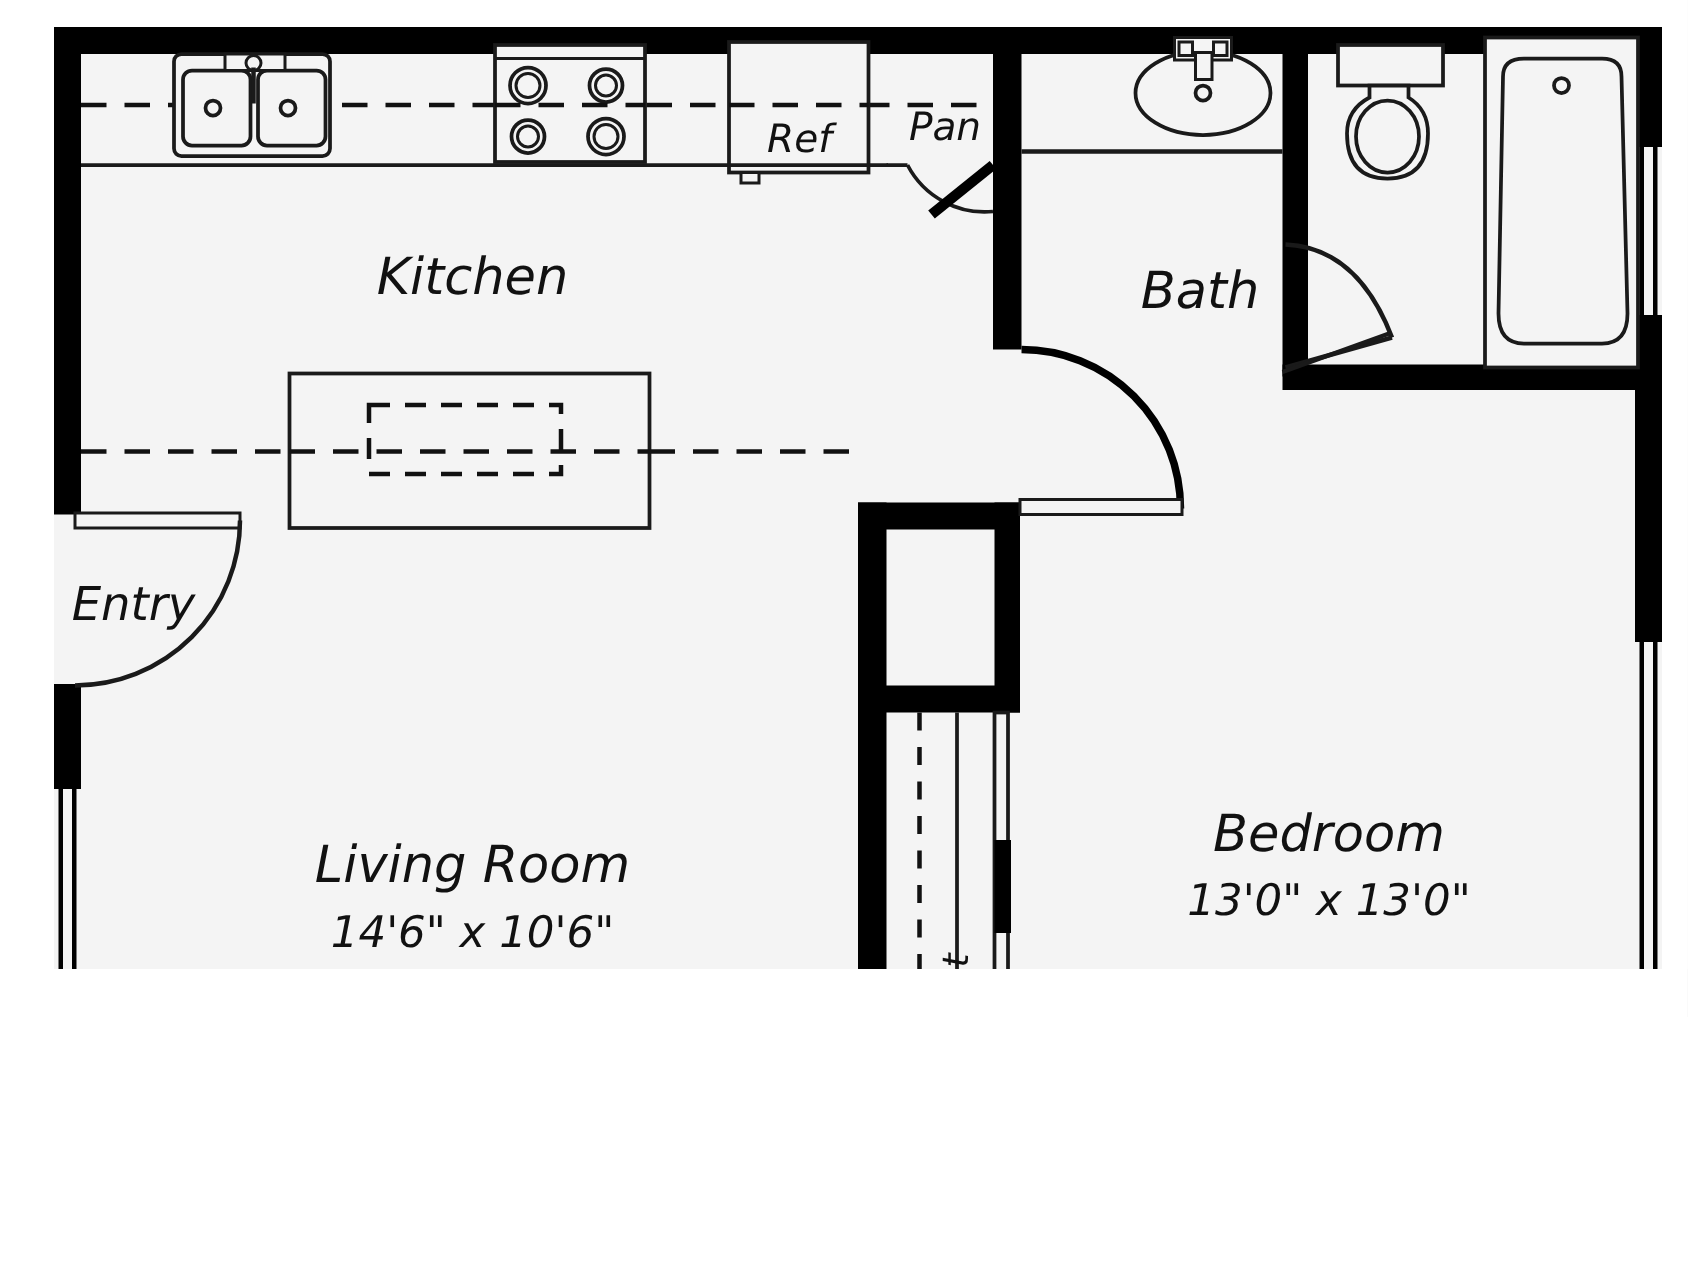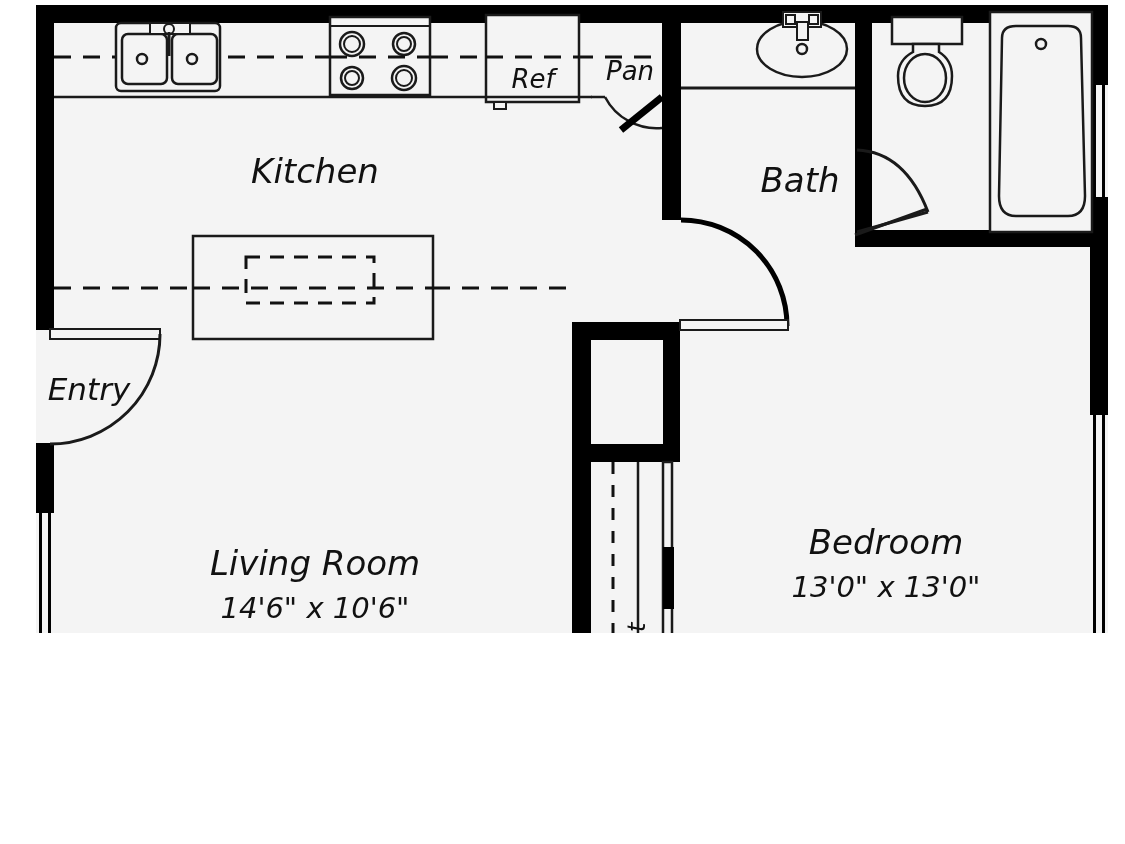--- a/index.html
+++ b/index.html
@@ -7,20 +7,21 @@
     padding: 0;
     background: #ffffff;
     font-family: "Liberation Sans", sans-serif;
   }
   #plan-root {
     position: relative;
     width: 1125px;
     height: 633px;
     background: #ffffff;
     overflow: hidden;
+    margin-top: 13px;
   }
   #plan-svg {
     display: block;
     width: 1125px;
     height: 844px;
   }
   .room-label {
     font-family: "DejaVu Sans", sans-serif;
     font-style: italic;
     fill: #111111;

